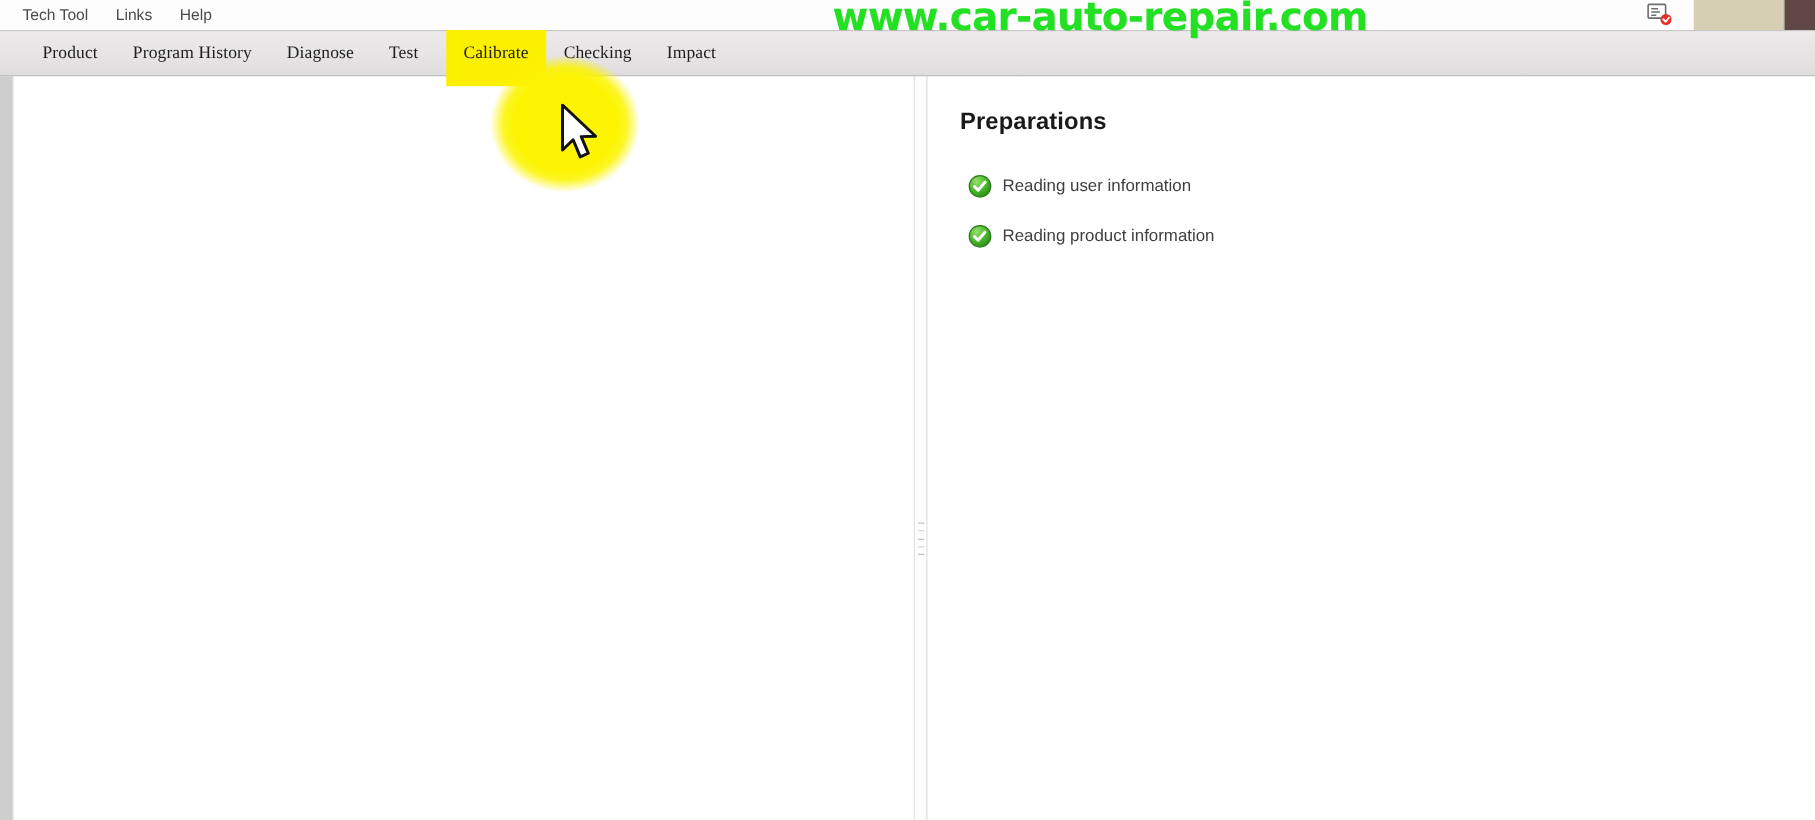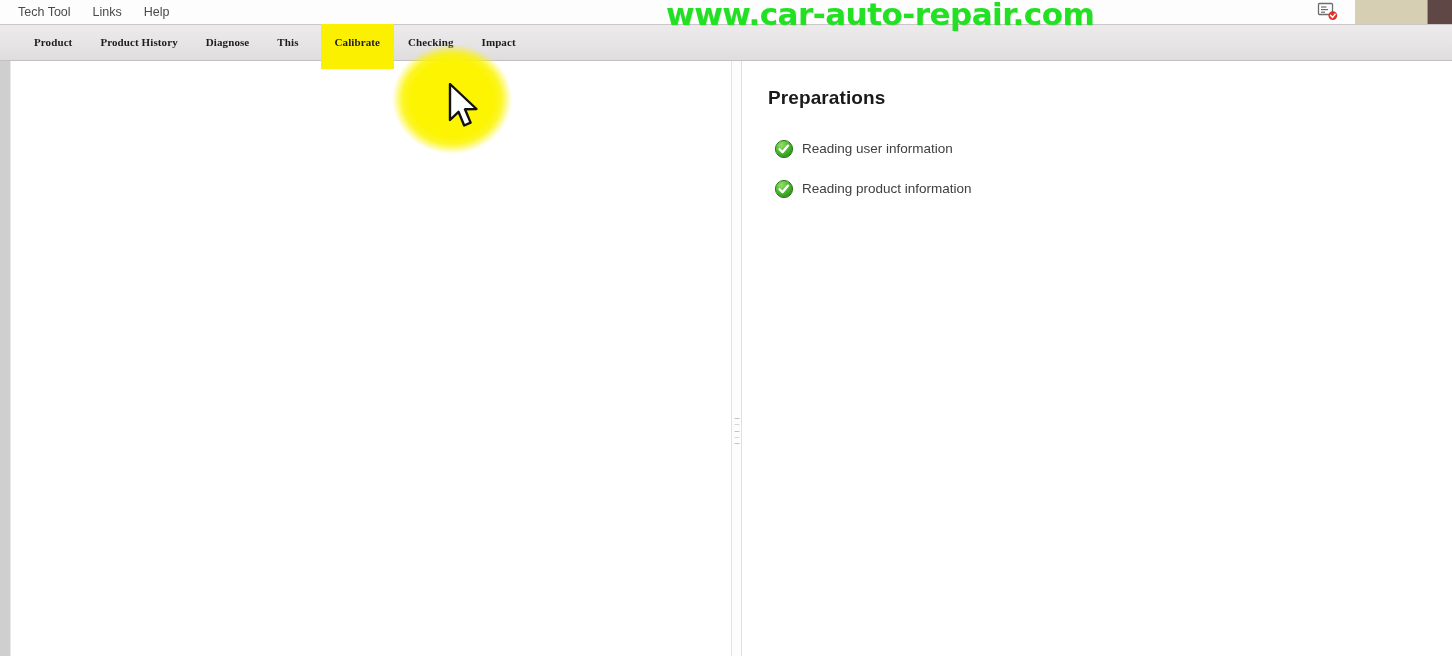--- a/index.html
+++ b/index.html
@@ -83,22 +83,22 @@
     border-top: 1px solid #c9c7c7;
     border-bottom: 1px solid #c2c0c0;
     display: flex;
     align-items: center;
     padding-left: 20px;
     box-sizing: border-box;
     position: relative;
     z-index: 4;
   }
   .tab {
-    font-size: 11px;
-    font-weight: bold;
+    font-size: 14px;
+    font-weight: normal;
     color: #1d1d1d;
     padding: 8px 14px;
     height: 37px;
     line-height: 37px;
     white-space: nowrap;
     cursor: pointer;
     position: relative;
     font-family: "Liberation Serif", serif;
     letter-spacing: 0.1px;
   }
@@ -250,23 +250,23 @@
           <path d="M13.6 13.4 l2 2 2.5 -3.2" stroke="#ffffff" stroke-width="1.5" fill="none" stroke-linecap="round" stroke-linejoin="round"></path>
         </svg>
       </div>
       <div class="swatch-tan"></div>
       <div class="swatch-brown"></div>
     </div>
   </div>
 
   <div class="tabbar">
     <div class="tab">Product</div>
-    <div class="tab">Product History</div>
+    <div class="tab">Program History</div>
     <div class="tab">Diagnose</div>
-    <div class="tab">This</div>
+    <div class="tab">Test</div>
     <div class="tab selected">Calibrate</div>
     <div class="tab">Checking</div>
     <div class="tab">Impact</div>
   </div>
 
   <div class="content">
 
     <div class="left-rail"></div>
 
     <div class="left-pane"></div>

